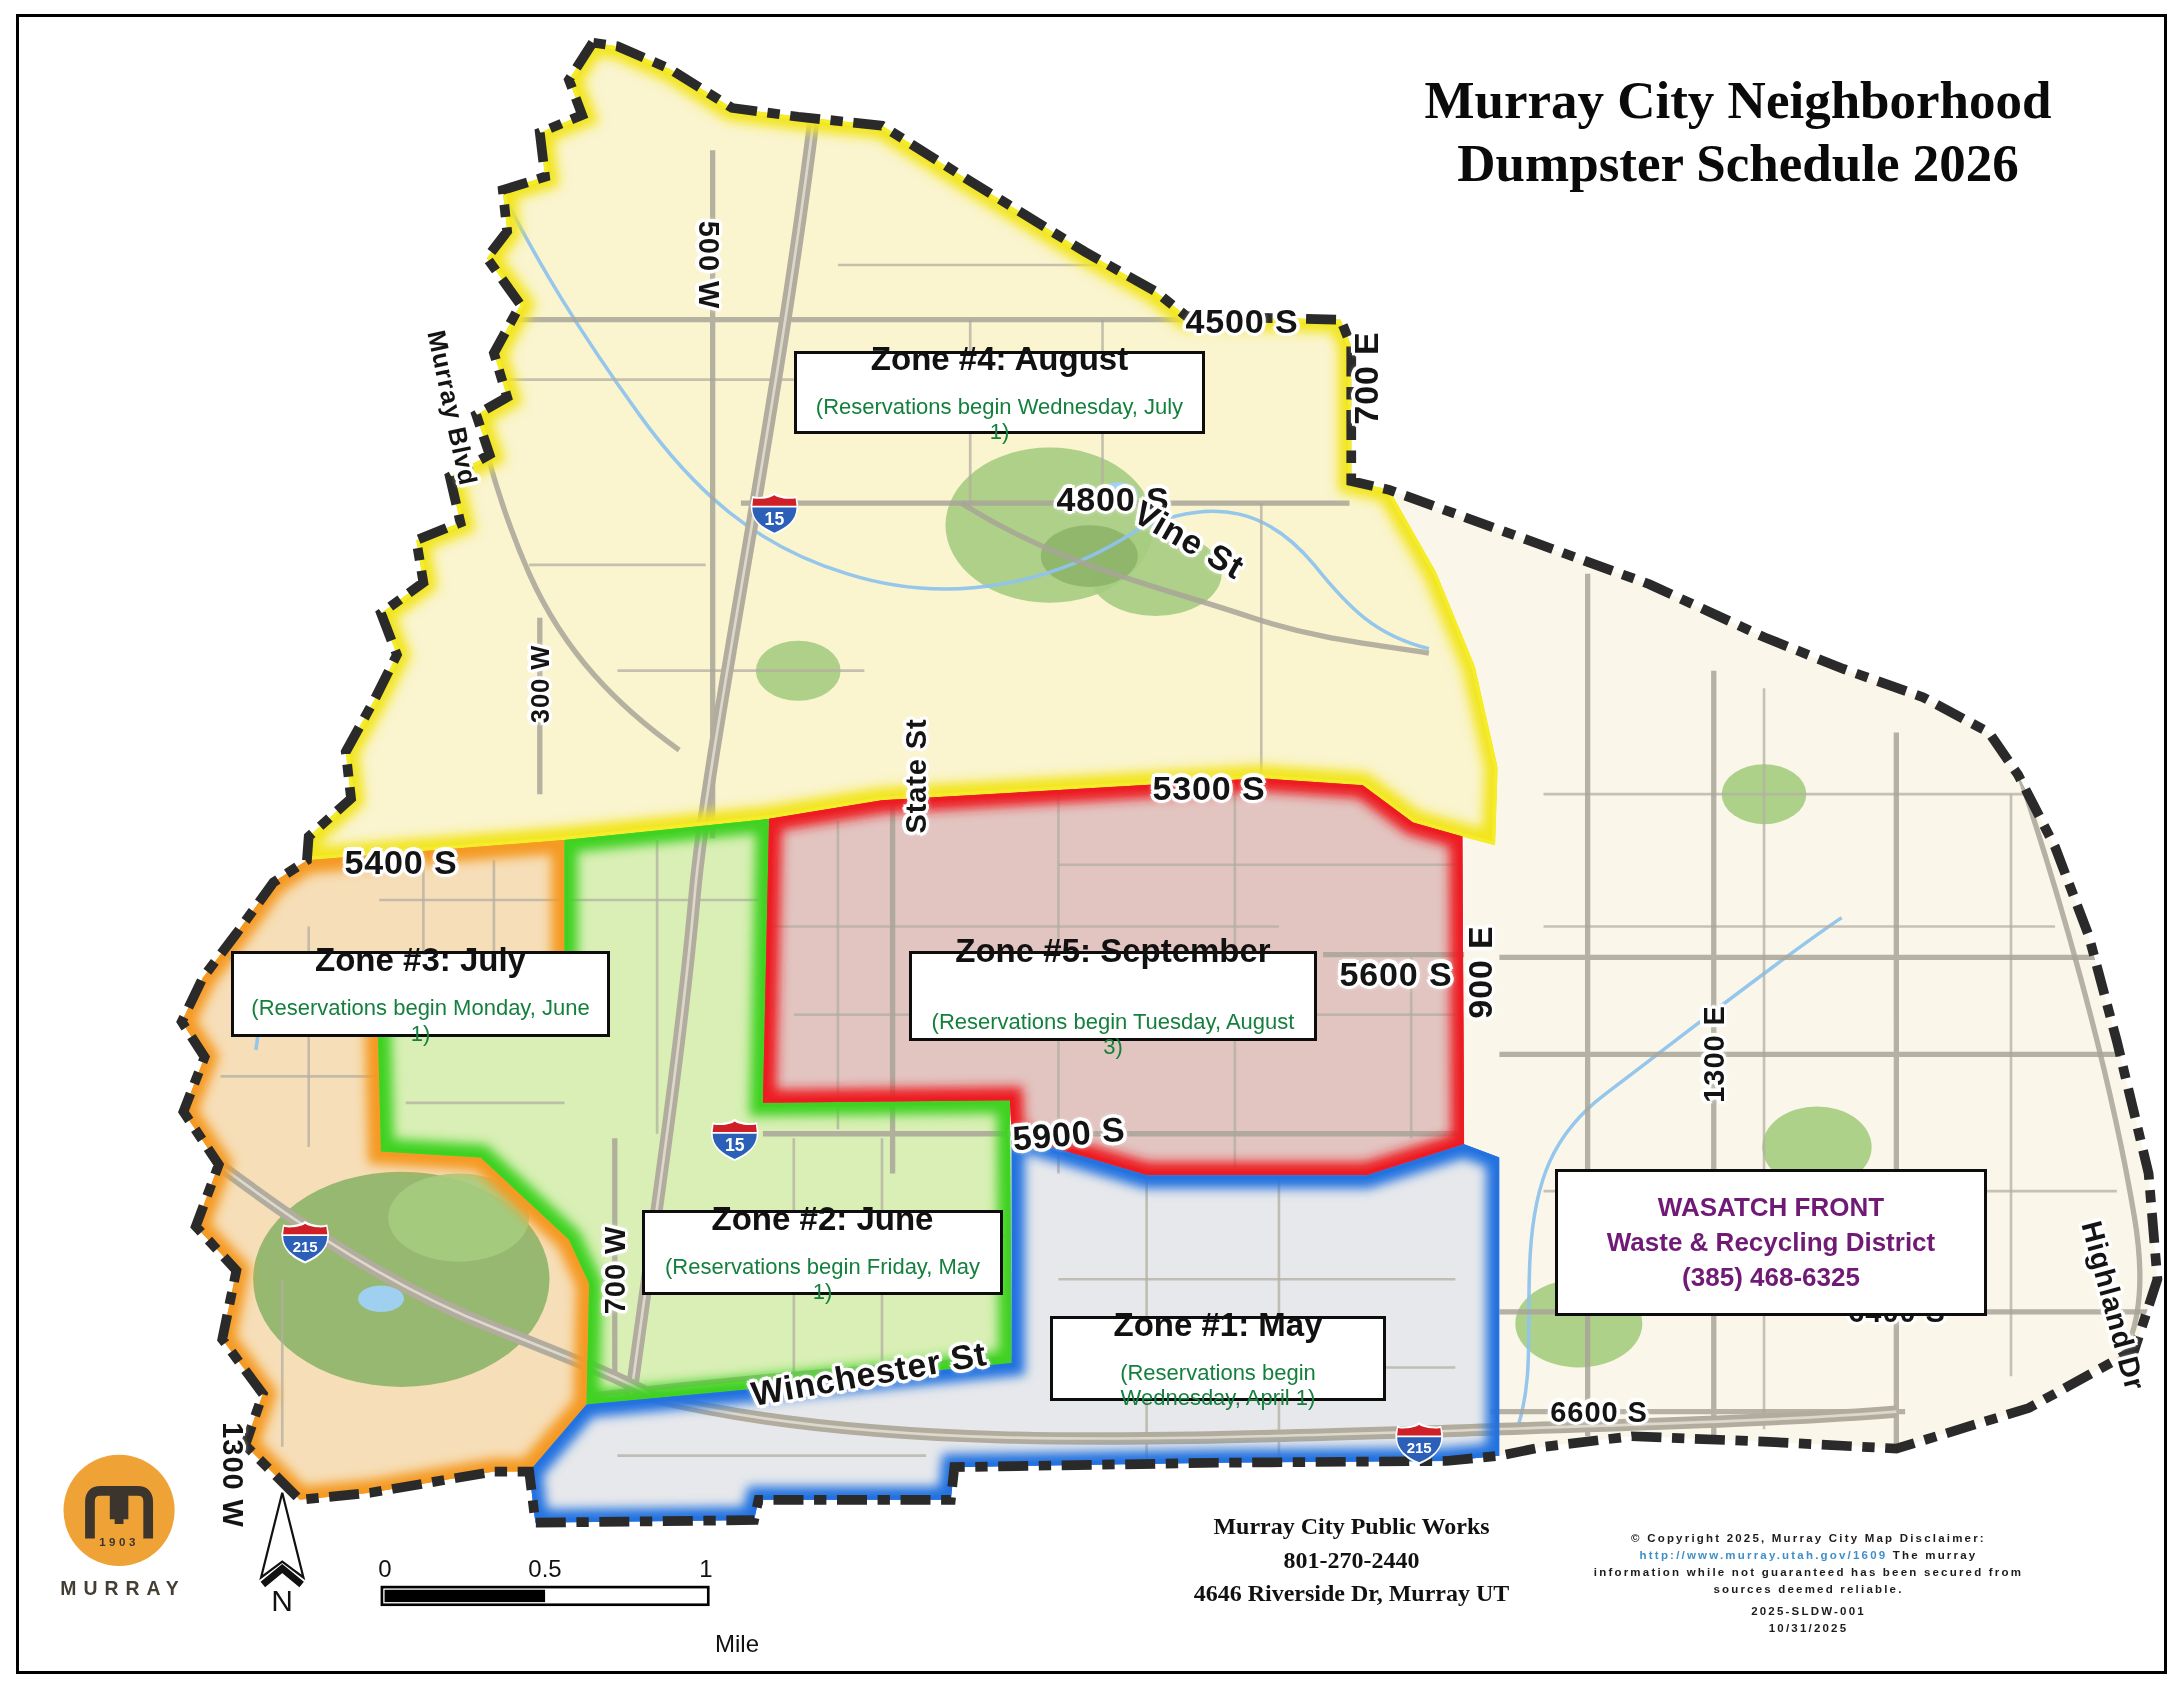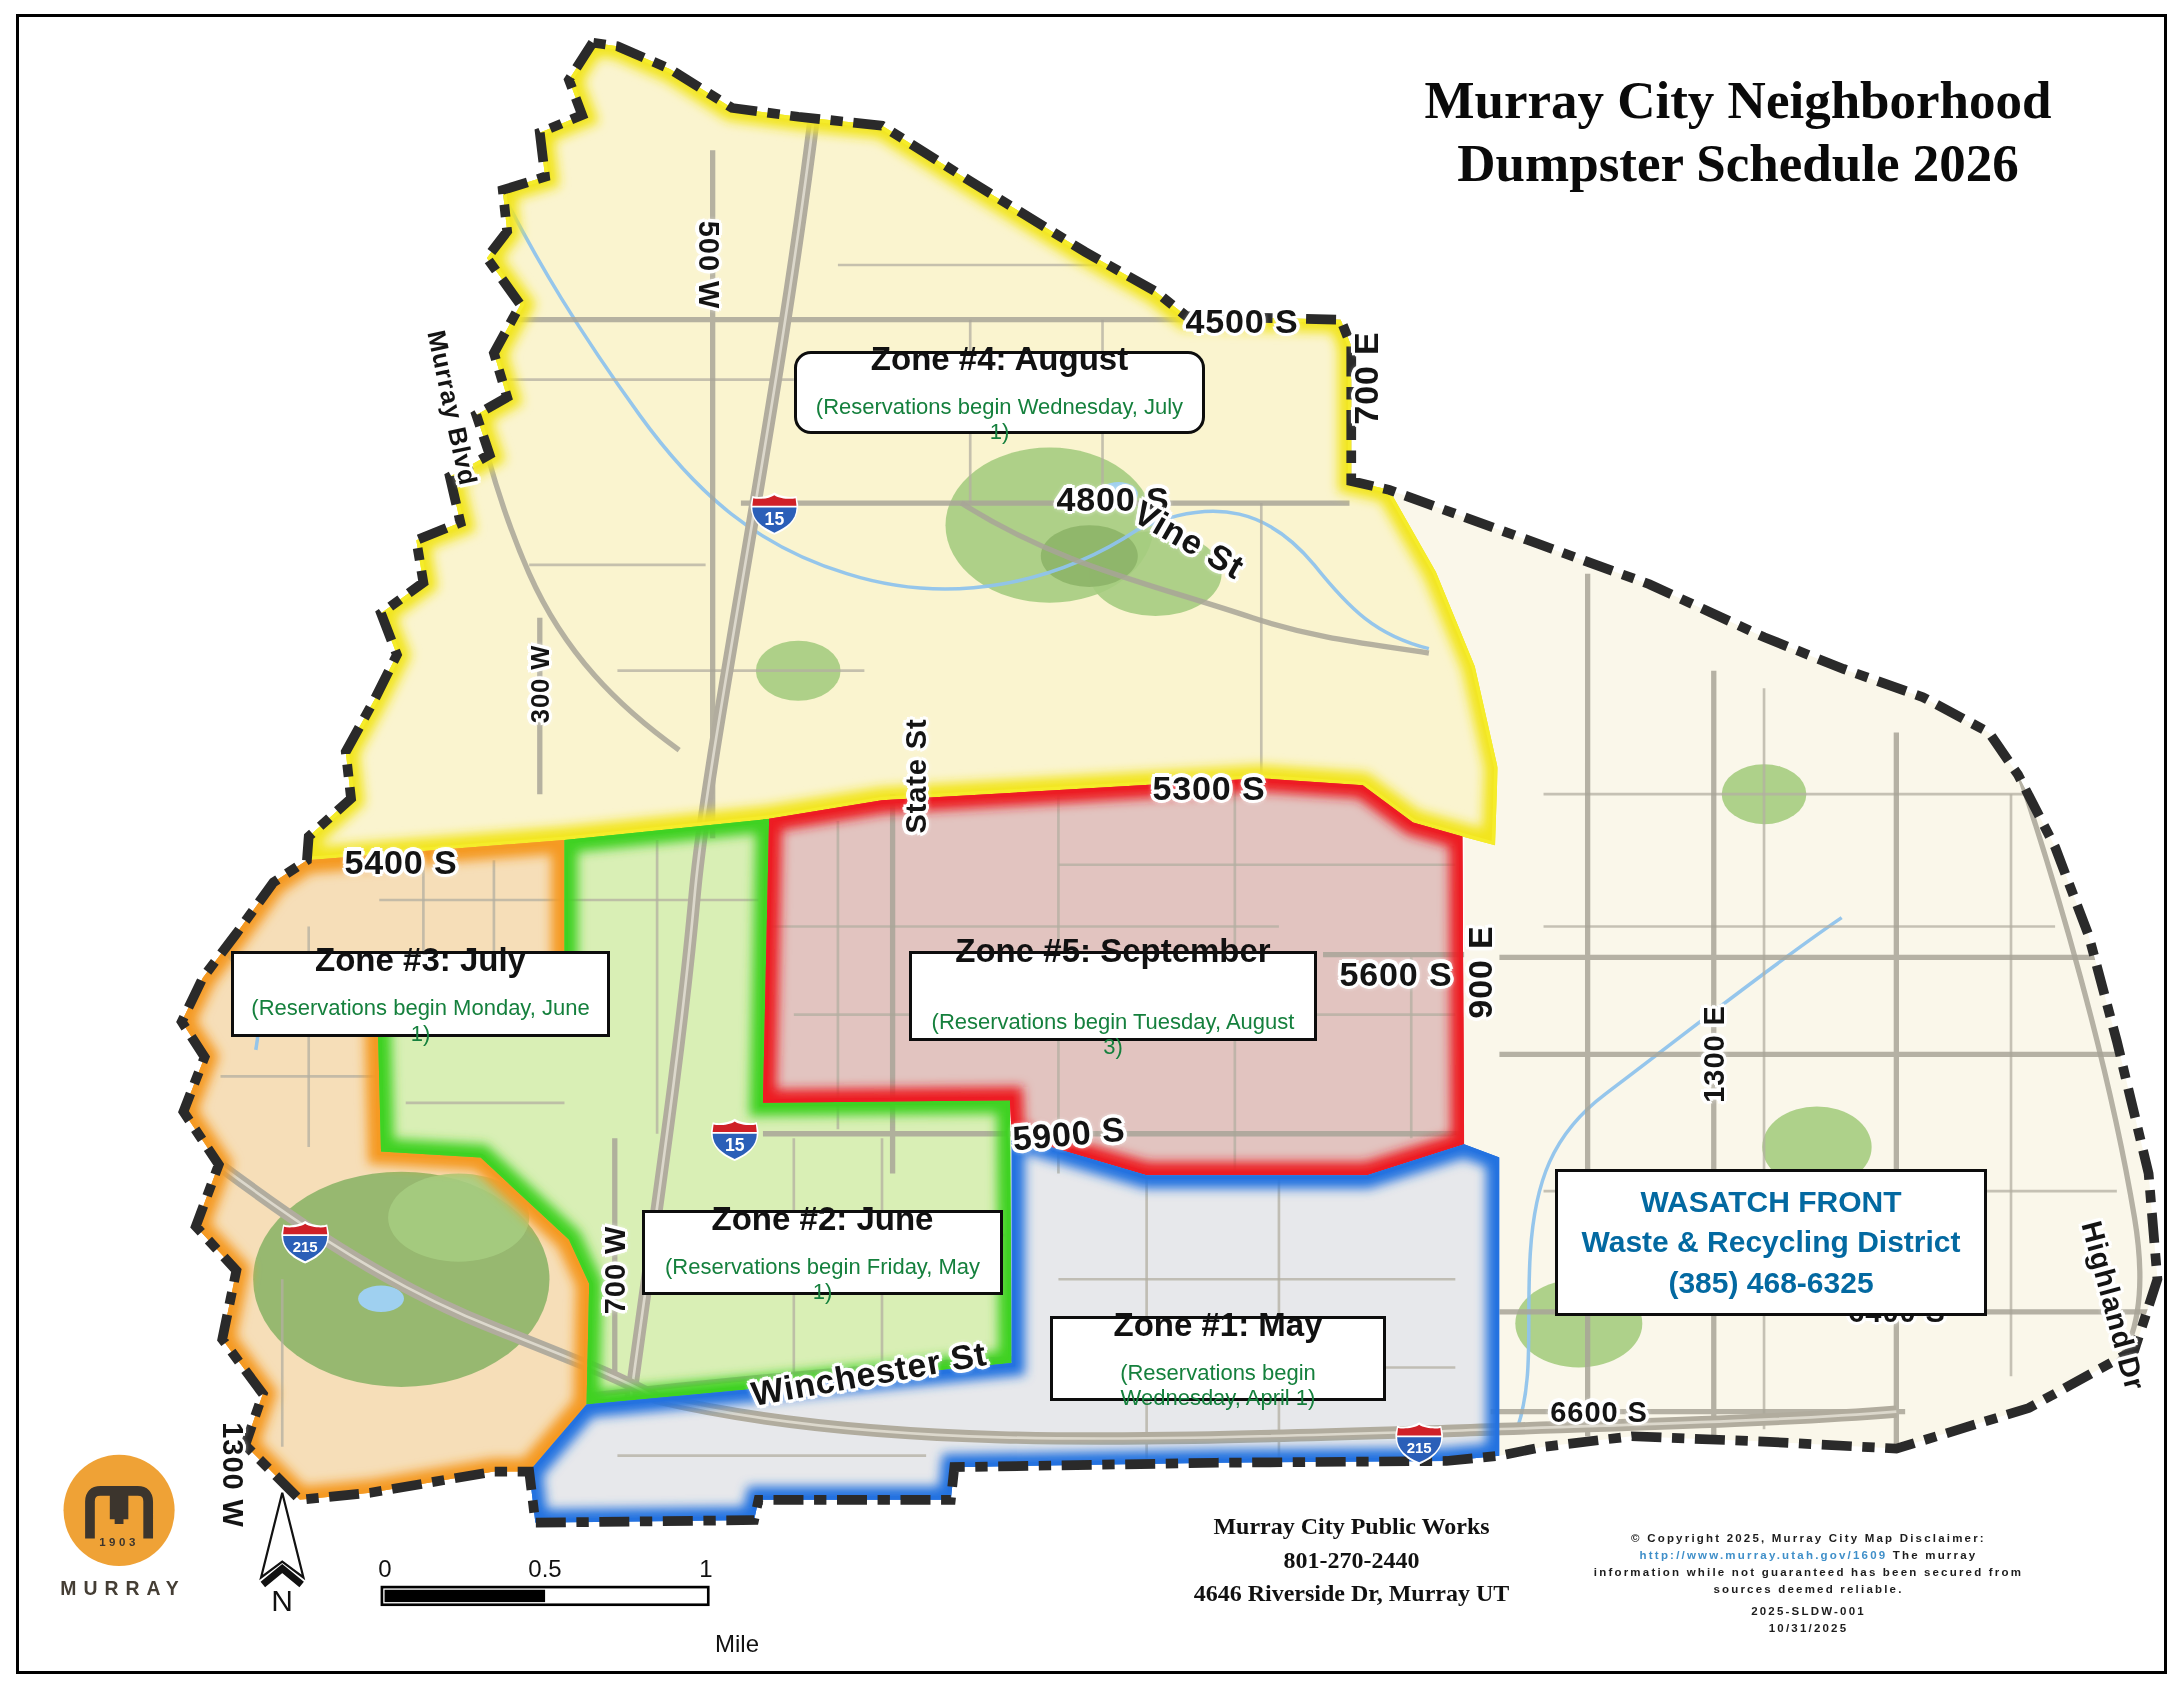--- a/index.html
+++ b/index.html
@@ -17,21 +17,21 @@
   .sm{font-size:25.6px;}
 
   
   .zone-box{position:absolute;background:#fff;border:3.5px solid #0d0d0d;box-sizing:border-box;
     display:flex;flex-direction:column;align-items:center;justify-content:center;z-index:40;
     text-align:center;padding:3.5px 8.8px;}
   .zone-box .zt{font-weight:bold;font-size:33px;color:#111;line-height:1.1;}
   .zone-box .zs{font-size:22px;color:#15803d;line-height:1.15;margin-top:17px;}
   .info-box{position:absolute;background:#fff;border:3.5px solid #0d0d0d;box-sizing:border-box;
     display:flex;flex-direction:column;align-items:center;justify-content:center;z-index:40;
-    text-align:center;font-weight:bold;font-size:30px;color:#0369a1;line-height:1.35;}
+    text-align:center;font-weight:bold;font-size:26px;color:#701a75;line-height:1.35;}
 
   
   .title{position:absolute;left:1332px;top:69px;width:812px;text-align:center;z-index:40;
     font-family:"Liberation Serif",serif;font-weight:bold;font-size:53px;color:#0a0a0a;line-height:1.18;}
   .pw{position:absolute;left:1131px;top:1510px;width:441px;text-align:center;z-index:40;
     font-family:"Liberation Serif",serif;font-weight:bold;font-size:24px;color:#111;line-height:1.4;}
   .disc{position:absolute;left:1588px;top:1530px;width:441px;text-align:center;z-index:40;
     font-size:11.5px;letter-spacing:2.2px;line-height:17px;color:#1c1c1c;font-weight:bold;}
   .disc .url{color:#3f8fc9;}
   .disc .pad{margin-top:5.3px;}
@@ -190,21 +190,21 @@
       <circle cx="135" cy="1712" r="63" fill="#efa236"></circle>
       <path d="M102,1744 V1702 Q102,1690 114,1690 H130 V1722 M168,1744 V1702 Q168,1690 156,1690 H140 V1722 M130,1722 H140" fill="none" stroke="#3c352d" stroke-width="11"></path>
     </g>
   </svg>
 
   <div class="title">
     <div>Murray City Neighborhood</div>
     <div>Dumpster Schedule 2026</div>
   </div>
 
-  <div class="zone-box" style="left:794px;top:351px;width:411px;height:83px;border-radius:17px;">
+  <div class="zone-box" style="left:794px;top:351px;width:411px;height:83px;">
     <div class="zt">Zone #4: August</div>
     <div class="zs">(Reservations begin Wednesday, July 1)</div>
   </div>
   <div class="zone-box" style="left:231px;top:951px;width:379px;height:86px;">
     <div class="zt">Zone #3: July</div>
     <div class="zs">(Reservations begin Monday, June 1)</div>
   </div>
   <div class="zone-box" style="left:909px;top:951px;width:408px;height:90px;gap:23px;">
     <div class="zt">Zone #5: September</div>
     <div class="zs">(Reservations begin Tuesday, August 3)</div>

